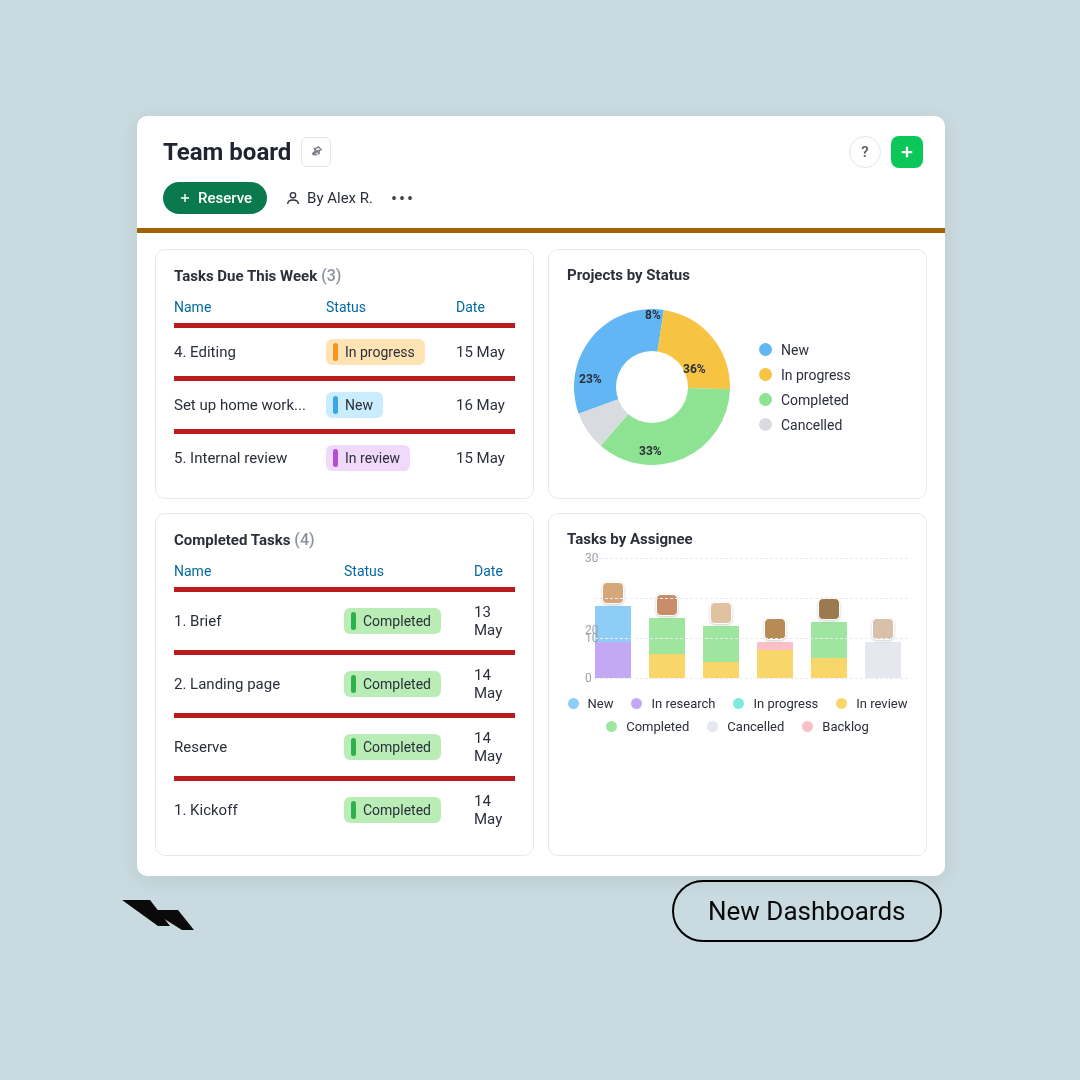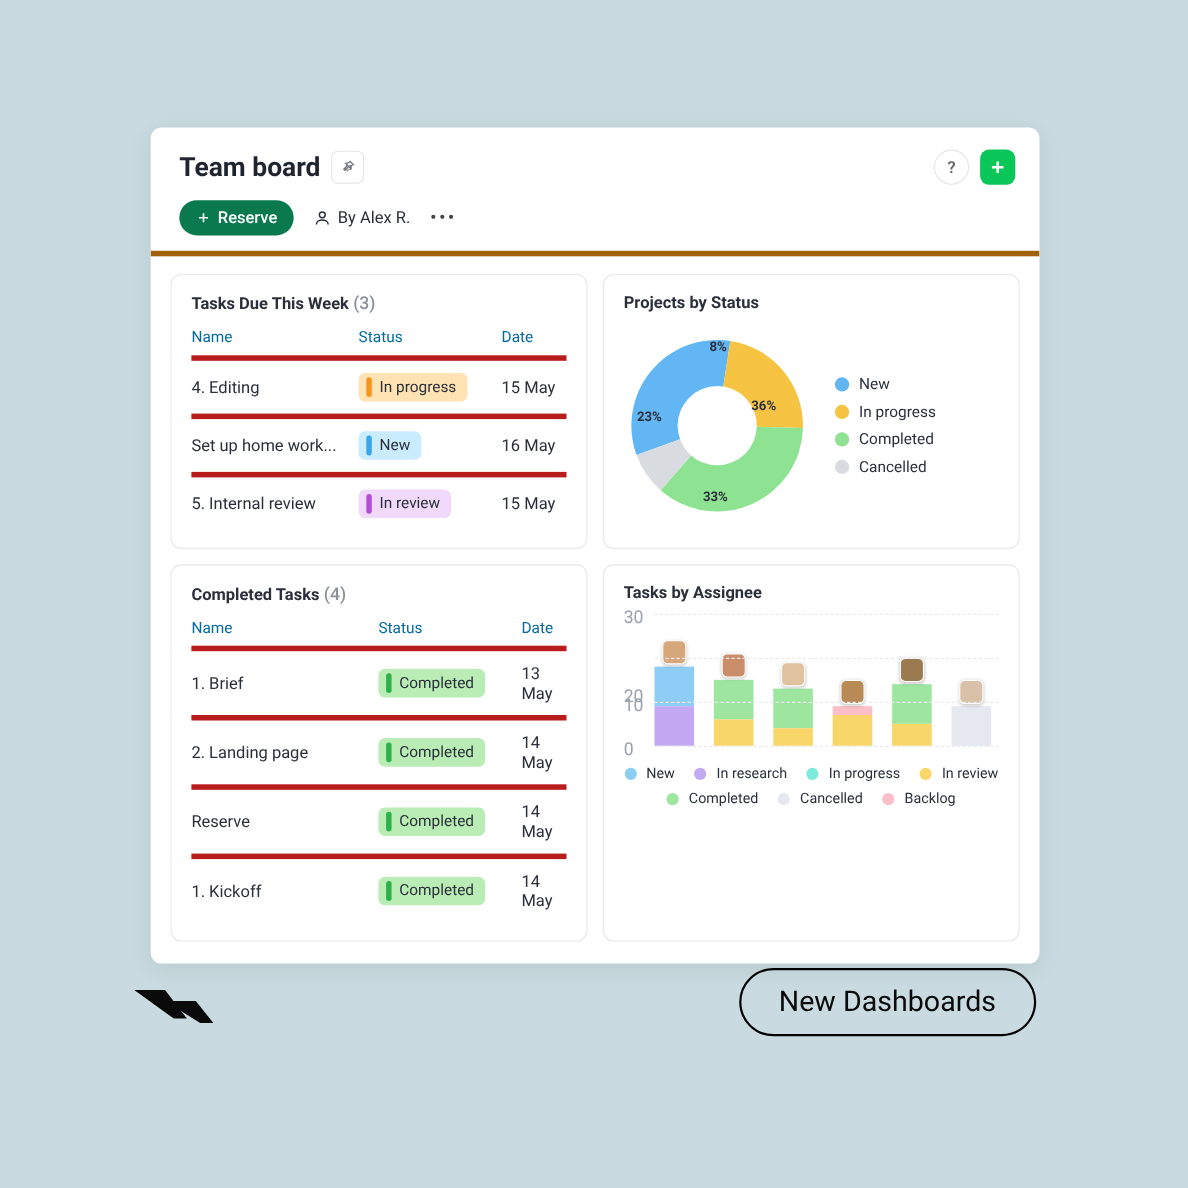--- a/index.html
+++ b/index.html
@@ -75,21 +75,21 @@
       position:absolute; top:50%; left:50%; width:72px; height:72px;
       background:#fff; border-radius:50%; transform:translate(-50%,-50%);
     }
     .dlabel { position:absolute; font-size:12px; font-weight:700; color:#2a2f3a; }
     .leg { display:flex; flex-direction:column; gap:9px; }
     .leg-item { display:flex; align-items:center; gap:9px; font-size:14px; color:#2a2f3a; }
     .dot { width:13px; height:13px; border-radius:50%; }
 
     .bars-area { margin-top:10px; }
     .ticks { position:relative; height:120px; padding-left:28px; }
-    .tick { position:absolute; left:0; font-size:16px; color:#9aa1ab; }
+    .tick { position:absolute; left:18px; font-size:12px; color:#9aa1ab; }
     .grid-line { position:absolute; left:28px; right:0; border-top:1px dashed #e9ebee; }
     .bars { position:absolute; left:28px; right:0; bottom:0; display:flex; gap:18px; align-items:flex-end; height:100%; }
     .bcol { width:36px; display:flex; flex-direction:column; position:relative; align-items:stretch; }
     .seg { width:100%; }
     .av {
       position:absolute; top:-24px; left:50%; transform:translateX(-50%);
       width:22px; height:22px; border-radius:5px; background:#d6b896;
       border:1.5px solid #fff; box-shadow:0 1px 3px rgba(0,0,0,.2);
     }
     .mini-leg { display:flex; flex-wrap:wrap; gap:8px 18px; margin-top:18px; justify-content:center; }

